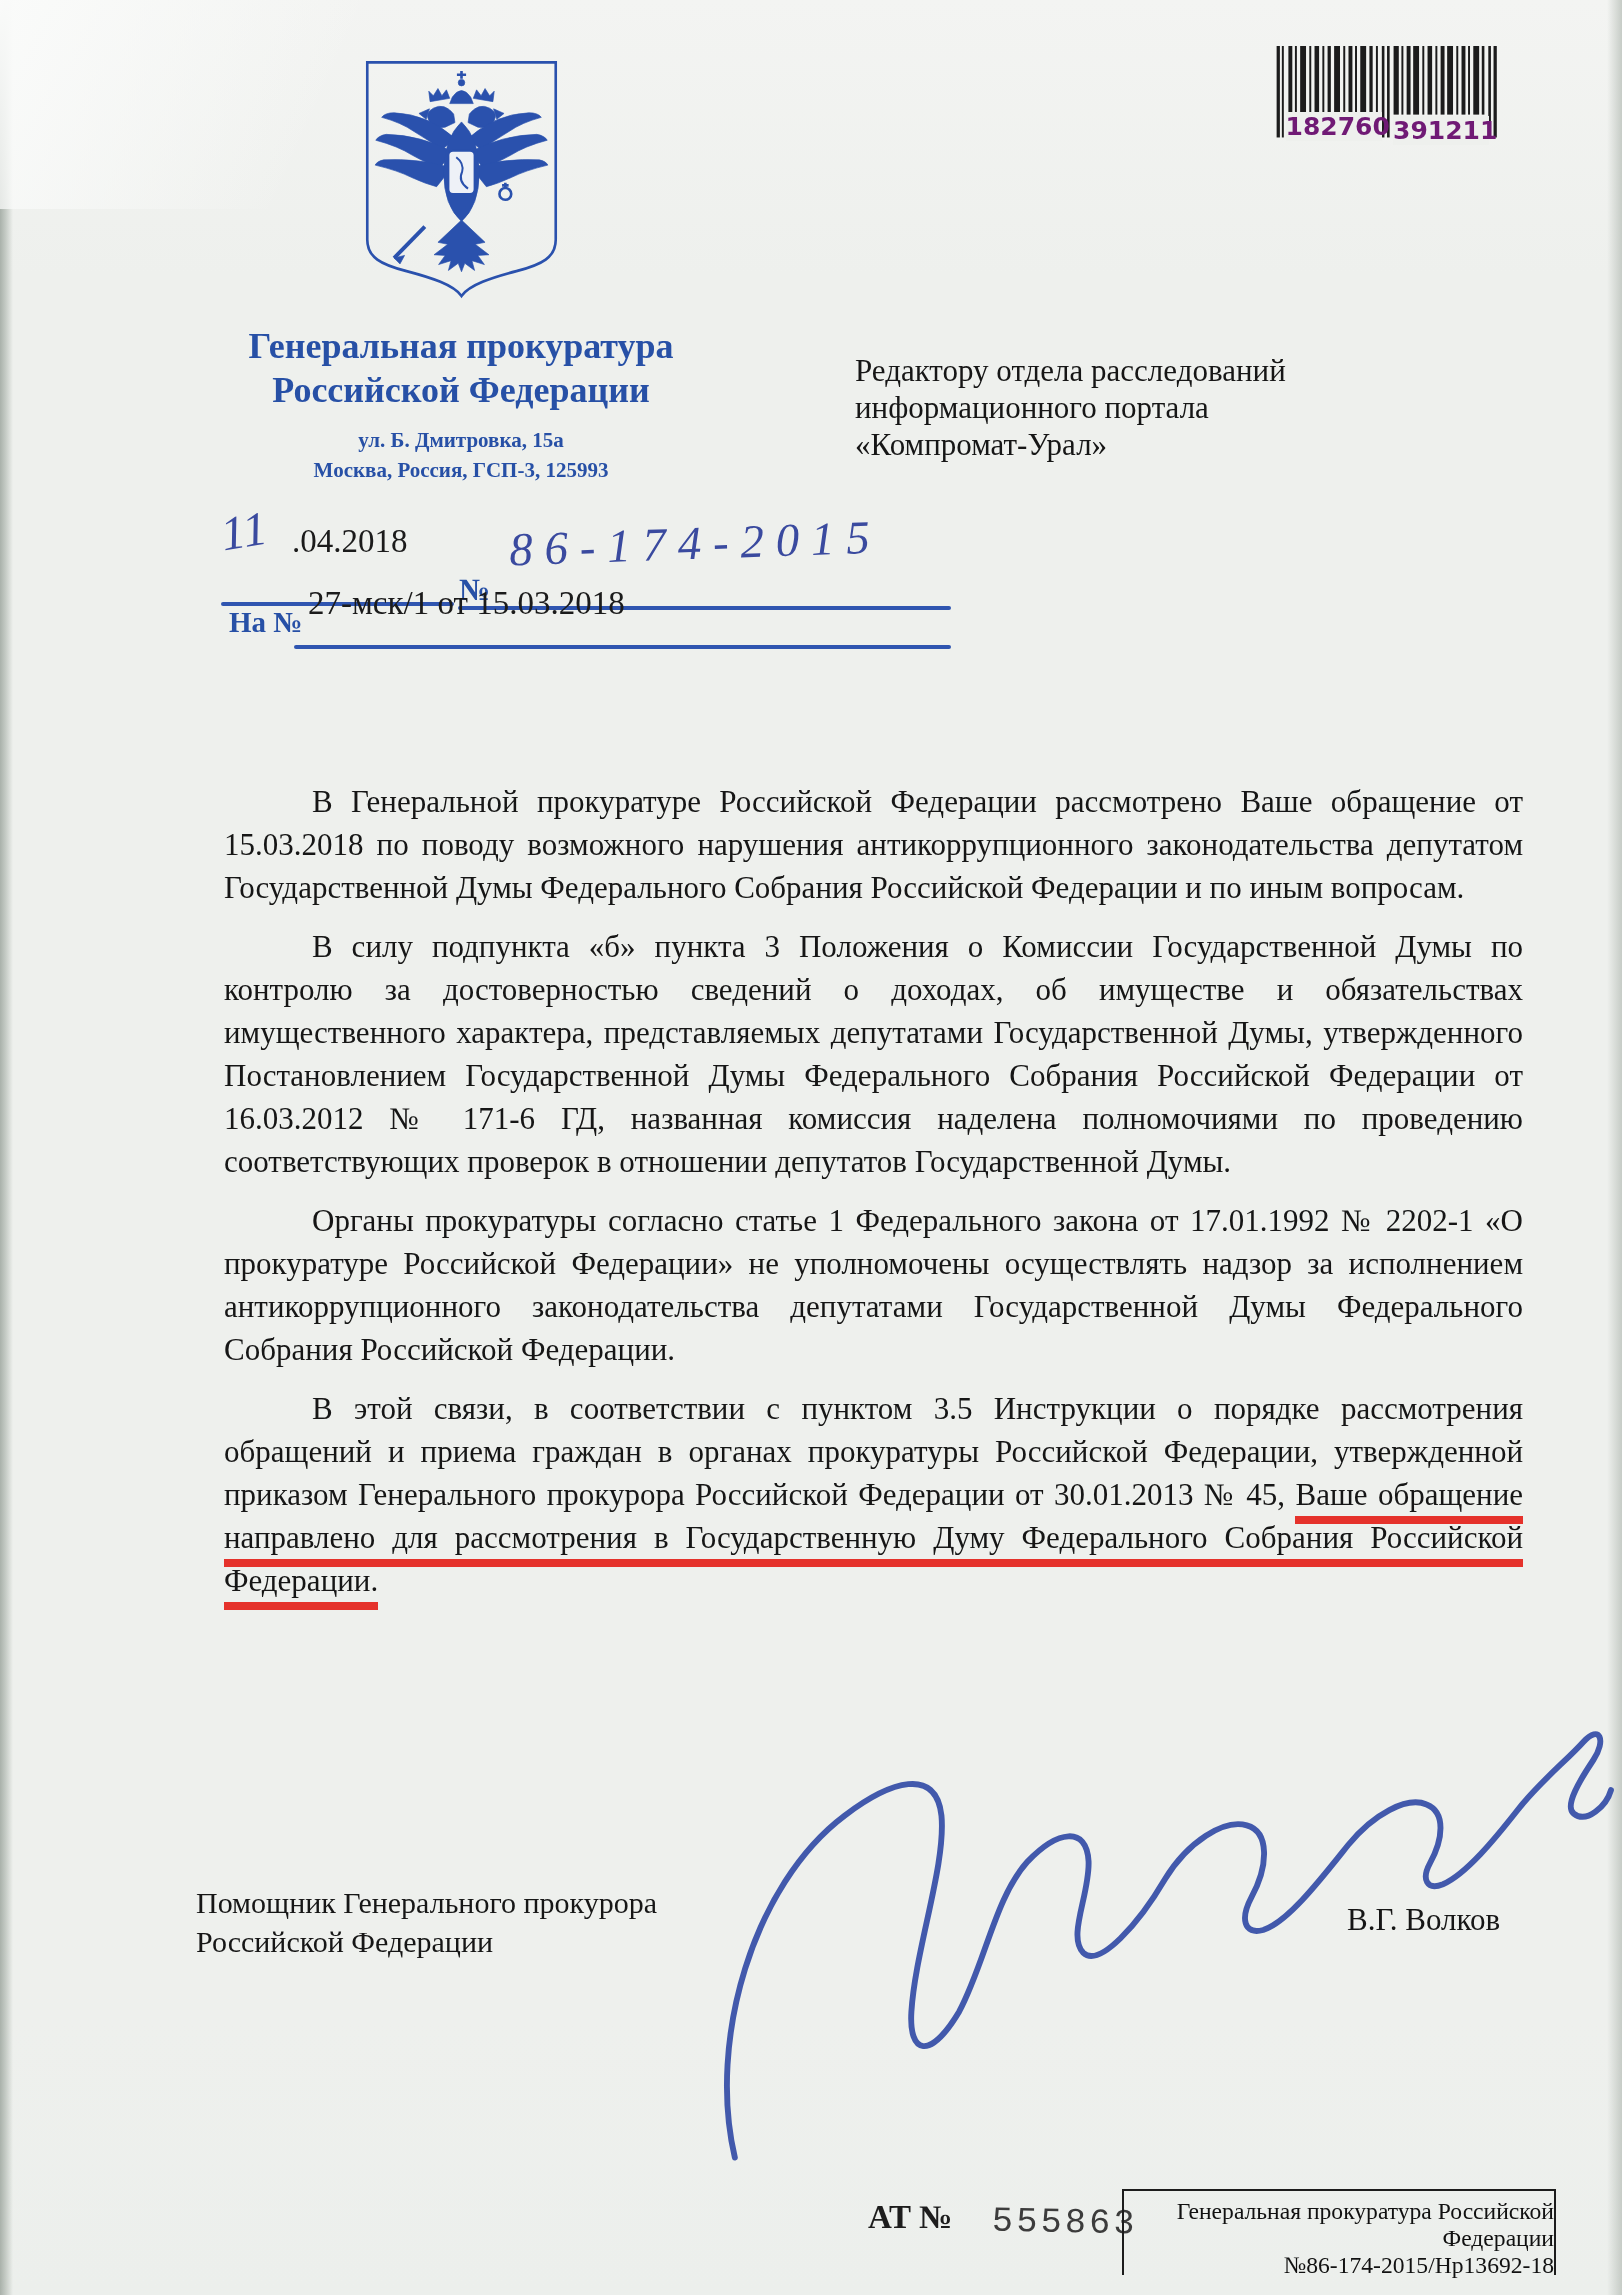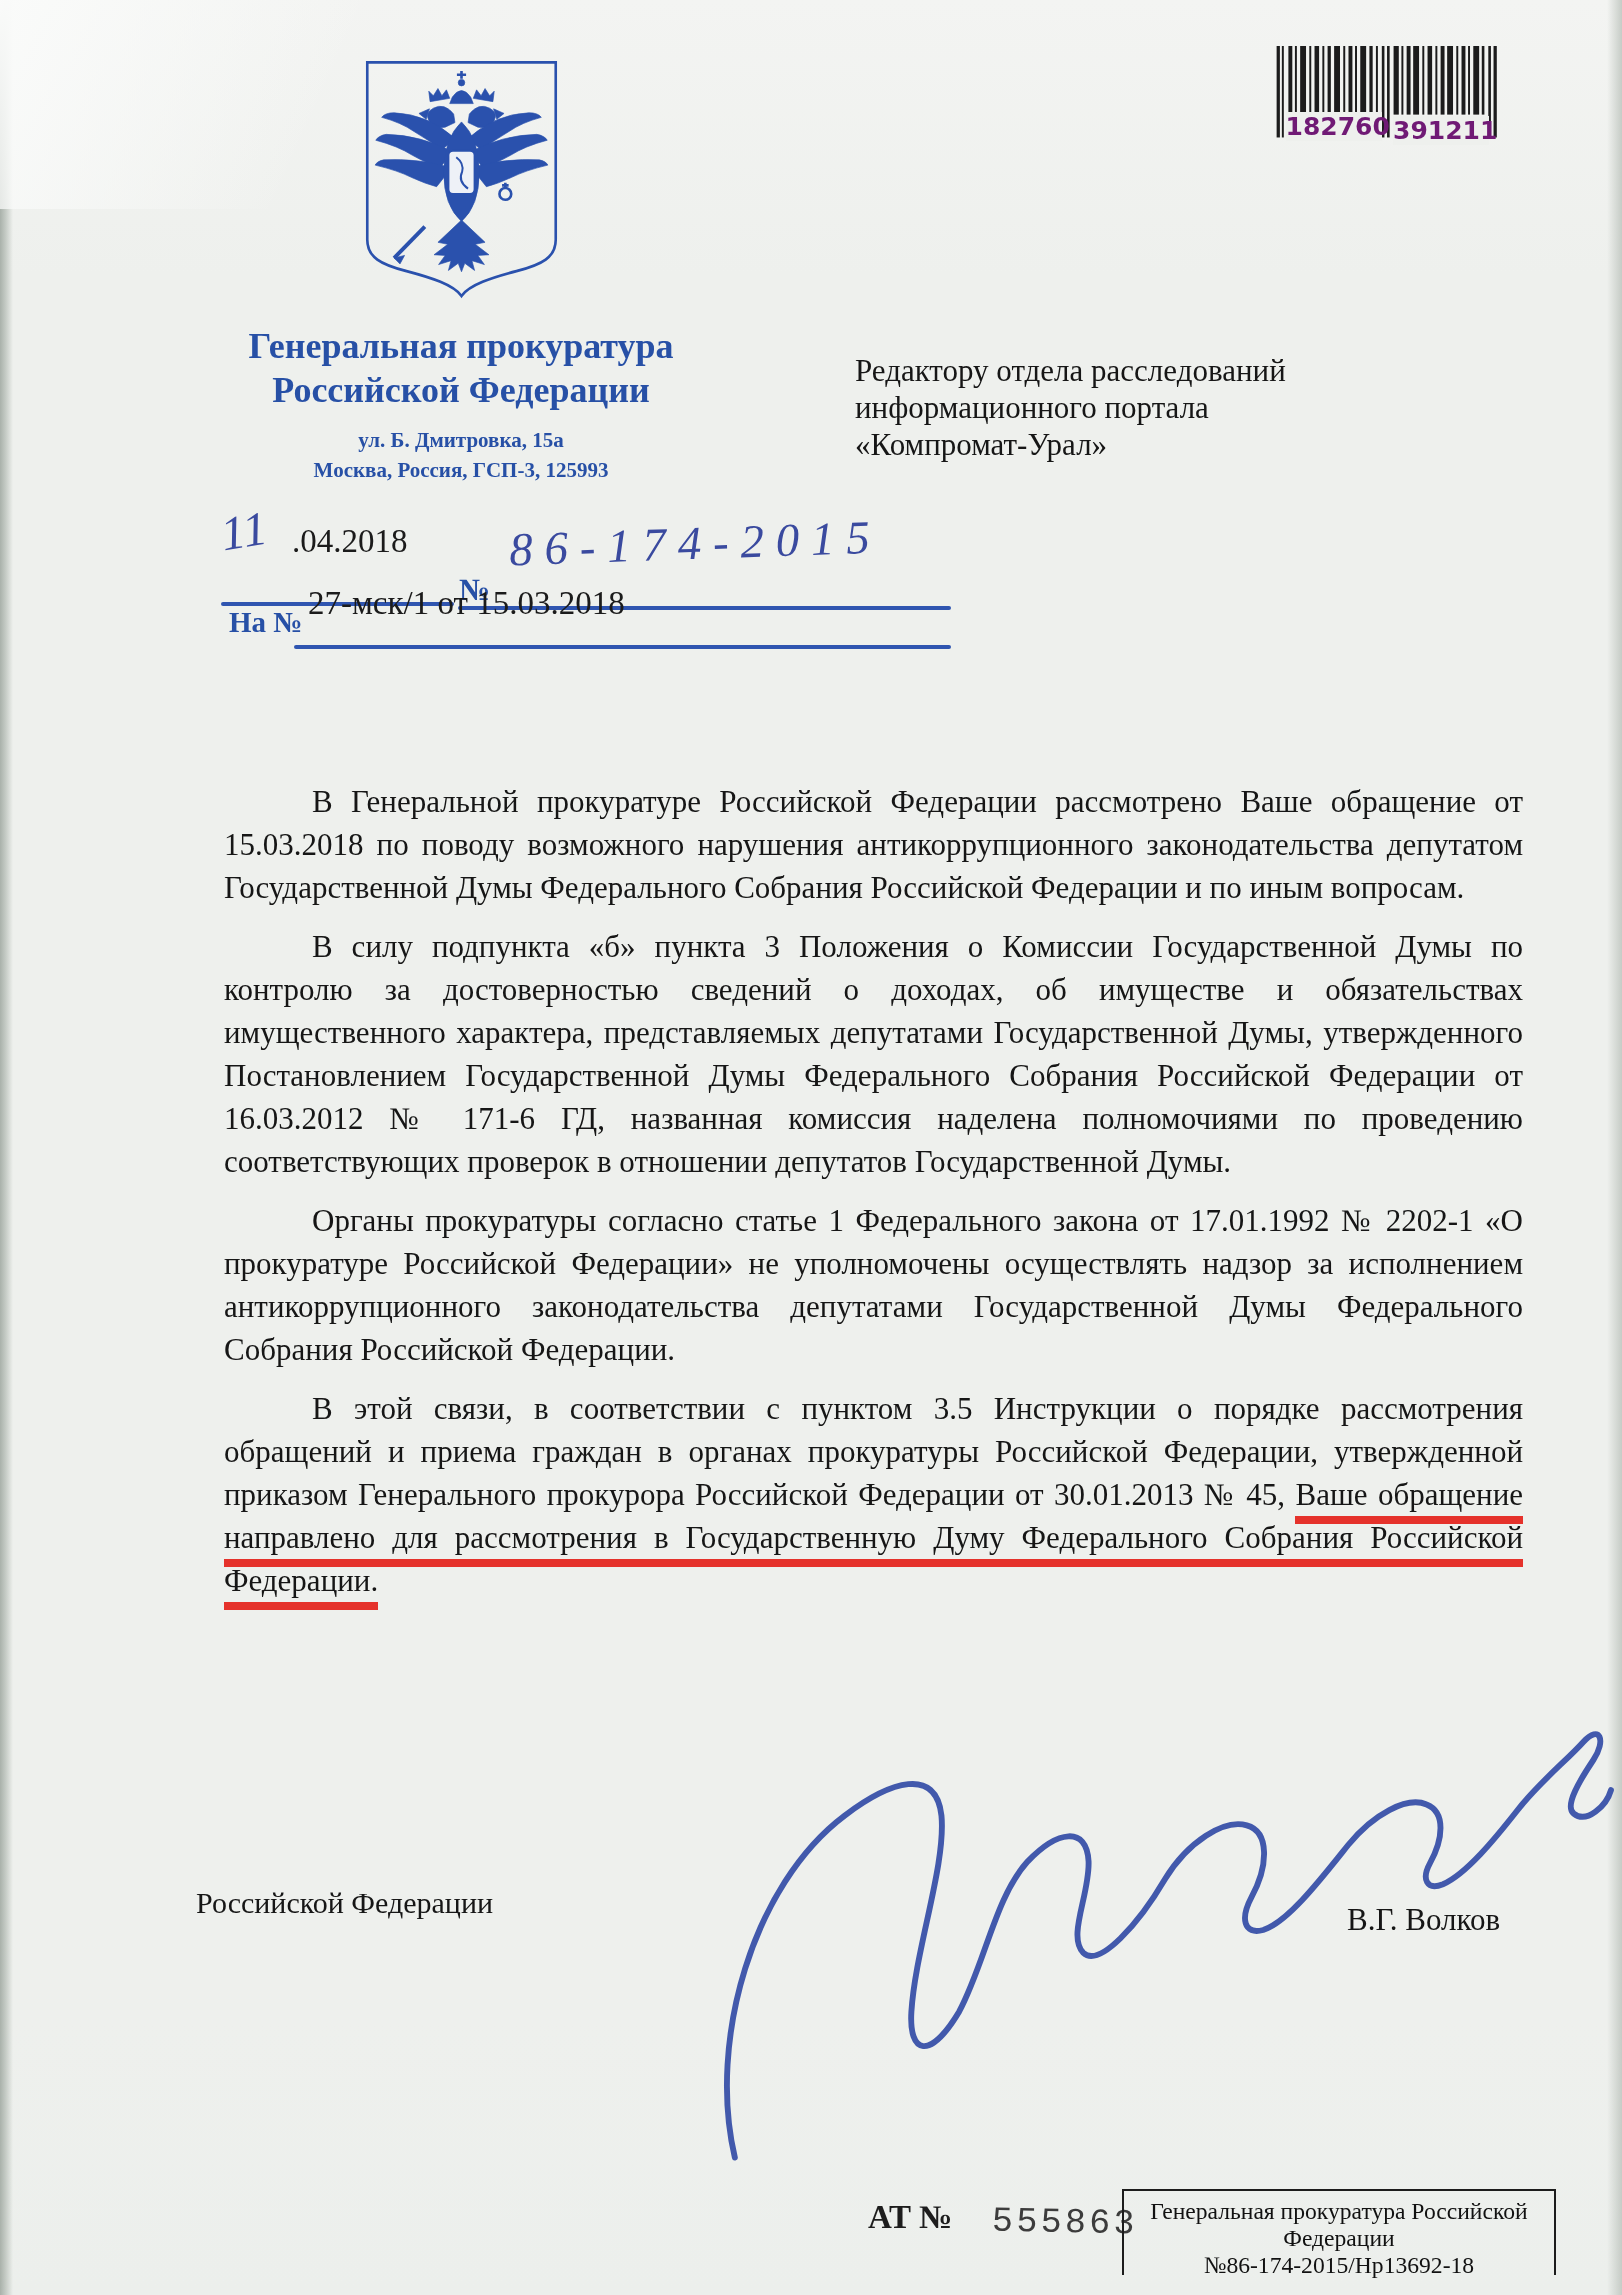--- a/index.html
+++ b/index.html
@@ -62,21 +62,21 @@
   .sig-position{left:196px;top:1883px;font-size:30px;line-height:39px;}
   .sig-name{left:1347px;top:1902px;font-size:31px;}
   .signature-svg{left:681px;top:1675px;width:942px;height:510px;}
 
   
   .at-label{left:868px;top:2199px;font-size:33px;font-weight:bold;color:#1d1d1d;}
   .at-number{left:992px;top:2203px;font-family:"Liberation Mono", monospace;
      font-size:35px;color:#3c3c3c;letter-spacing:3.3px;transform:rotate(1.2deg);}
   .stamp-box{left:1122px;top:2189px;width:434px;height:86px;
      border-top:2.6px solid #1c1c1c;border-left:2.6px solid #1c1c1c;border-right:2.6px solid #1c1c1c;
-     text-align:center;font-size:23.6px;line-height:27px;color:#111;padding-top:6.5px;box-sizing:border-box;}
+     text-align:right;font-size:23.6px;line-height:27px;color:#111;padding-top:6.5px;box-sizing:border-box;}
 </style>
 </head>
 <body>
 
 <div class="page">
   <div class="edge-left"></div>
   <div class="edge-right"></div>
   <div class="fold-light"></div>
 
   <svg class="abs emblem" viewBox="0 0 298 368">
@@ -219,20 +219,21 @@
              C2210 2770 2205 2812 2185 2848
              C2172 2872 2180 2890 2205 2880
              C2240 2865 2285 2810 2318 2768
              C2350 2726 2395 2690 2420 2662
              C2445 2635 2455 2660 2435 2690
              C2415 2720 2390 2760 2405 2772
              C2425 2788 2455 2760 2462 2736" fill="none" stroke="#4259ac" stroke-width="9" stroke-linecap="round" stroke-linejoin="round"></path>
   </svg>
 
   <div class="abs sig-position">
+    <div>Помощник Генерального прокурора</div>
     <div>Российской Федерации</div>
   </div>
   <div class="abs sig-name">В.Г. Волков</div>
 
   <div class="abs at-label">АТ №</div>
   <div class="abs at-number">555863</div>
   <div class="abs stamp-box">
     <div>Генеральная прокуратура Российской</div>
     <div>Федерации</div>
     <div>№86-174-2015/Нр13692-18</div>

